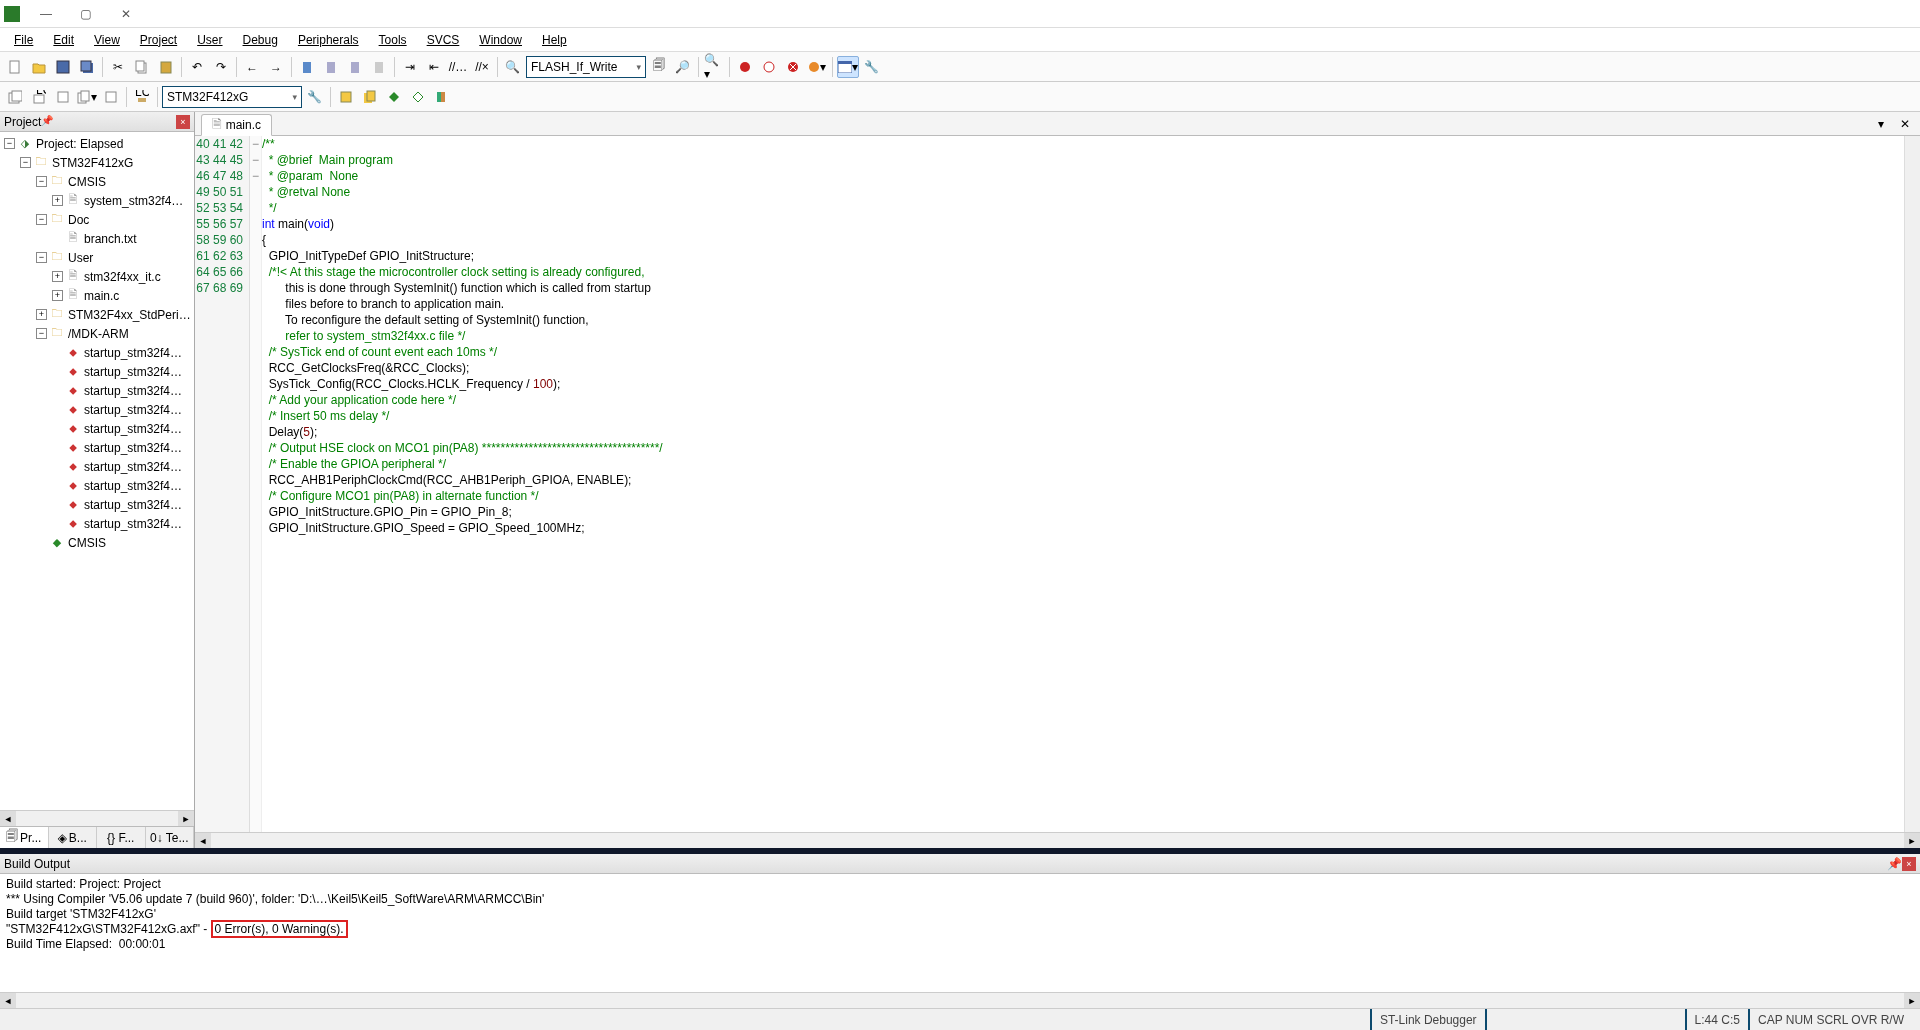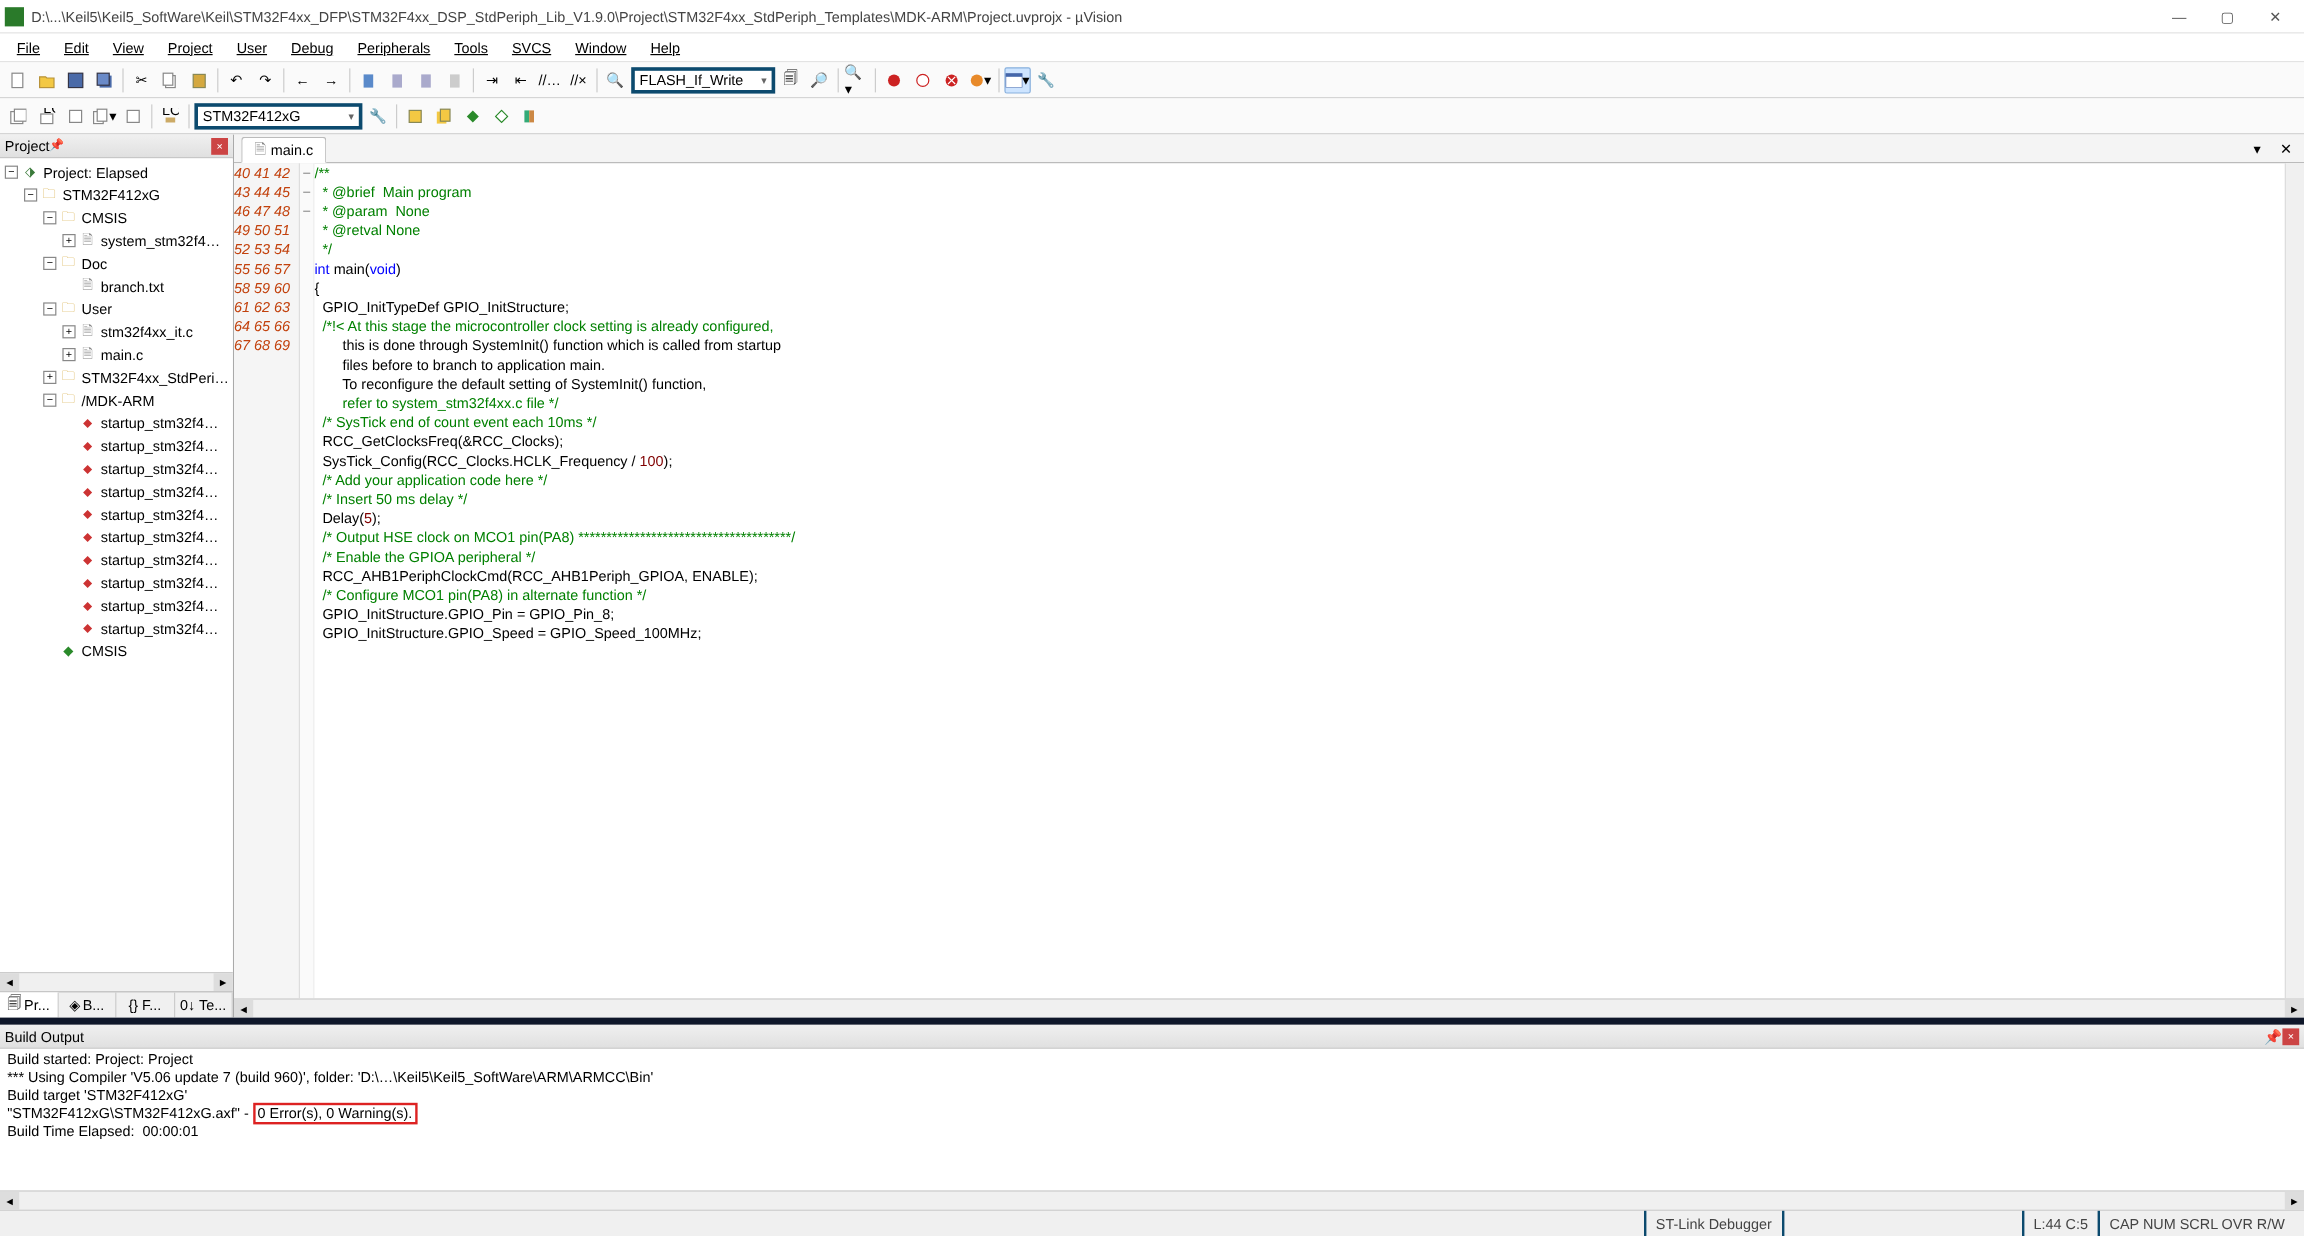--- a/index.html
+++ b/index.html
@@ -6,21 +6,21 @@
 body { width:1920px; height:1030px; background:#fff; overflow:hidden; display:flex; flex-direction:column; }
 .titlebar { height:28px; background:#fff; display:flex; align-items:center; padding:0 4px; border-bottom:1px solid #ddd; }
 .titlebar .app-icon { width:16px; height:16px; background:#2a7a2a; margin-right:6px; }
 .titlebar .title { flex:1; color:#444; font-size:12px; }
 .titlebar .win-btn { width:40px; height:22px; display:flex; align-items:center; justify-content:center; color:#555; }
 .menubar { height:24px; display:flex; align-items:center; padding:0 4px; background:#fff; border-bottom:1px solid #ddd;text-decoration:underline; }
 .menubar .item { padding:3px 10px; cursor:default; }
 .toolbar { height:30px; display:flex; align-items:center; padding:2px 4px; background:#fafafa; border-bottom:1px solid #ccc; gap:2px; }
 .tbtn { width:22px; height:22px; display:flex; align-items:center; justify-content:center; border:1px solid transparent; border-radius:2px; }
 .tsep { width:1px; height:20px; background:#ccc; margin:0 2px; }
-.combo { height:22px; border:3px solid #0c4a6e; background:#fff; padding:0 18px 0 4px; min-width:120px; position:relative; display:flex; align-items:center; }
+.combo { height:22px; border:1px solid #0c4a6e; background:#fff; padding:0 18px 0 4px; min-width:120px; position:relative; display:flex; align-items:center; }
 .combo::after { content:"▾"; position:absolute; right:4px; color:#666; font-size:9px; }
 .main-area { flex:1; display:flex; overflow:hidden; }
 .sidebar { width:195px; display:flex; flex-direction:column; border-right:1px solid #aaa; }
 .panel-head { height:20px; background:linear-gradient(#f0f0f0,#e0e0e0); border-bottom:1px solid #bbb; display:flex; align-items:center; padding:0 4px; font-size:11px; }
 .panel-head .close { margin-left:auto; width:14px; height:14px; background:#c44; color:#fff; display:flex; align-items:center; justify-content:center; font-size:9px; }
 .panel-head .pin { width:14px; height:14px; margin-right:2px; color:#666; font-size:10px; }
 .tree { flex:1; overflow:auto; background:#fff; padding:2px 0; }
 .tree-row { display:flex; align-items:center; height:19px; white-space:nowrap; padding-left:4px; }
 .tree-row .exp { width:11px; height:11px; border:1px solid #888; display:flex; align-items:center; justify-content:center; font-size:9px; line-height:1; margin-right:2px; background:#fff; }
 .tree-row .spacer { width:13px; }
@@ -34,41 +34,40 @@
 .sidebar-tabs .tab { flex:1; display:flex; align-items:center; justify-content:center; gap:2px; font-size:10px; padding:0 2px; border-right:1px solid #ccc; height:100%; }
 .sidebar-tabs .tab.active { background:#fff; }
 .hscroll { height:16px; background:#f0f0f0; border-top:1px solid #ccc; display:flex; }
 .hscroll .arrow { width:16px; background:#ddd; display:flex; align-items:center; justify-content:center; font-size:9px; }
 .hscroll .track { flex:1; }
 .editor-area { flex:1; display:flex; flex-direction:column; overflow:hidden; }
 .tab-strip { height:24px; background:#f4f4f4; border-bottom:1px solid #bbb; display:flex; align-items:end; padding-left:6px; }
 .file-tab { height:22px; background:#fff; border:1px solid #bbb; border-bottom:1px solid #fff; padding:0 10px; display:flex; align-items:center; gap:4px; border-radius:3px 3px 0 0; margin-bottom:-1px; }
 .tab-ctrls { margin-left:auto; display:flex; gap:2px; padding-right:4px; }
 .code-view { flex:1; display:flex; overflow:hidden; font-family:Consolas,'Courier New',monospace; font-size:13px; line-height:16px; }
-.gutter { width:55px; background:#f5f5f5; border-right:1px solid #ddd; color:#c2410c; padding-right:6px;font-style:italic; }
+.gutter { width:55px; background:#f5f5f5; border-right:1px solid #ddd; text-align:right; color:#15803d; padding-right:6px; }
 .fold-col { width:12px; background:#fafafa; border-right:1px solid #eee; color:#888; text-align:center; }
 .code { flex:1; white-space:pre; color:#000; padding-right:10px; overflow:auto; }
 .c-comment { color:#008000; }
 .c-keyword { color:#0000ff; }
 .c-num { color:#800000; }
 .build-panel { height:160px; display:flex; flex-direction:column; border-top:6px solid #0f172a; }
 .build-head { height:20px; background:linear-gradient(#f0f0f0,#e0e0e0); display:flex; align-items:center; padding:0 4px; border-bottom:1px solid #bbb; font-size:11px; }
 .build-body { flex:1; background:#fff; font-family:Consolas,monospace; font-size:13px; padding:2px 6px; white-space:pre; overflow:auto; }
 .err-box { border:2px solid #d22; padding:0 2px; }
 .statusbar { height:22px; background:#f0f0f0; border-top:1px solid #ccc; display:flex; align-items:center; padding:0 8px; font-size:11px; color:#444; }
 .statusbar .seg { padding:0 8px; border-left:2px solid #0c4a6e; height:100%; display:flex; align-items:center; }
 .vscrollbar { width:16px; background:#f0f0f0; border-left:1px solid #ddd; }
 svg { display:block; }
 </style>
 </head>
 <body>
 
 <div class="titlebar">
   <div class="app-icon"></div>
-  <div class="title">D:\...\Keil5\Keil5_SoftWare\Keil\STM32F4xx_DFP\STM32F4xx_DSP_StdPeriph_Lib_V1.9.0\Project\STM32F4xx_StdPeriph_Templates\MDK-ARM\Project.uvprojx - µVision</div>
   <div class="win-btn">—</div>
   <div class="win-btn">▢</div>
   <div class="win-btn">✕</div>
 </div>
 
 <div class="menubar">
   <div class="item">File</div>
   <div class="item">Edit</div>
   <div class="item">View</div>
   <div class="item">Project</div>

